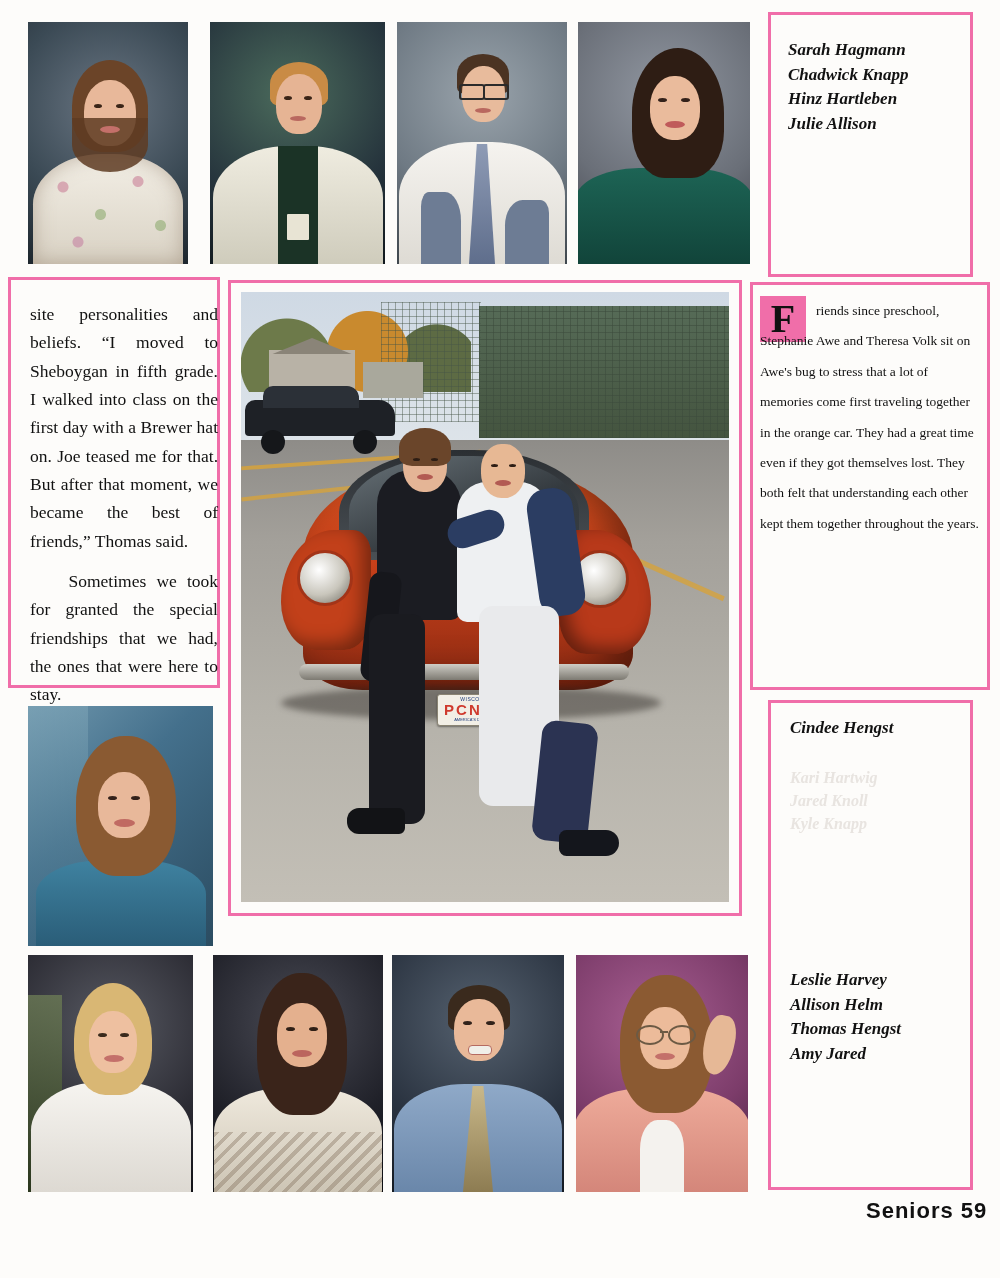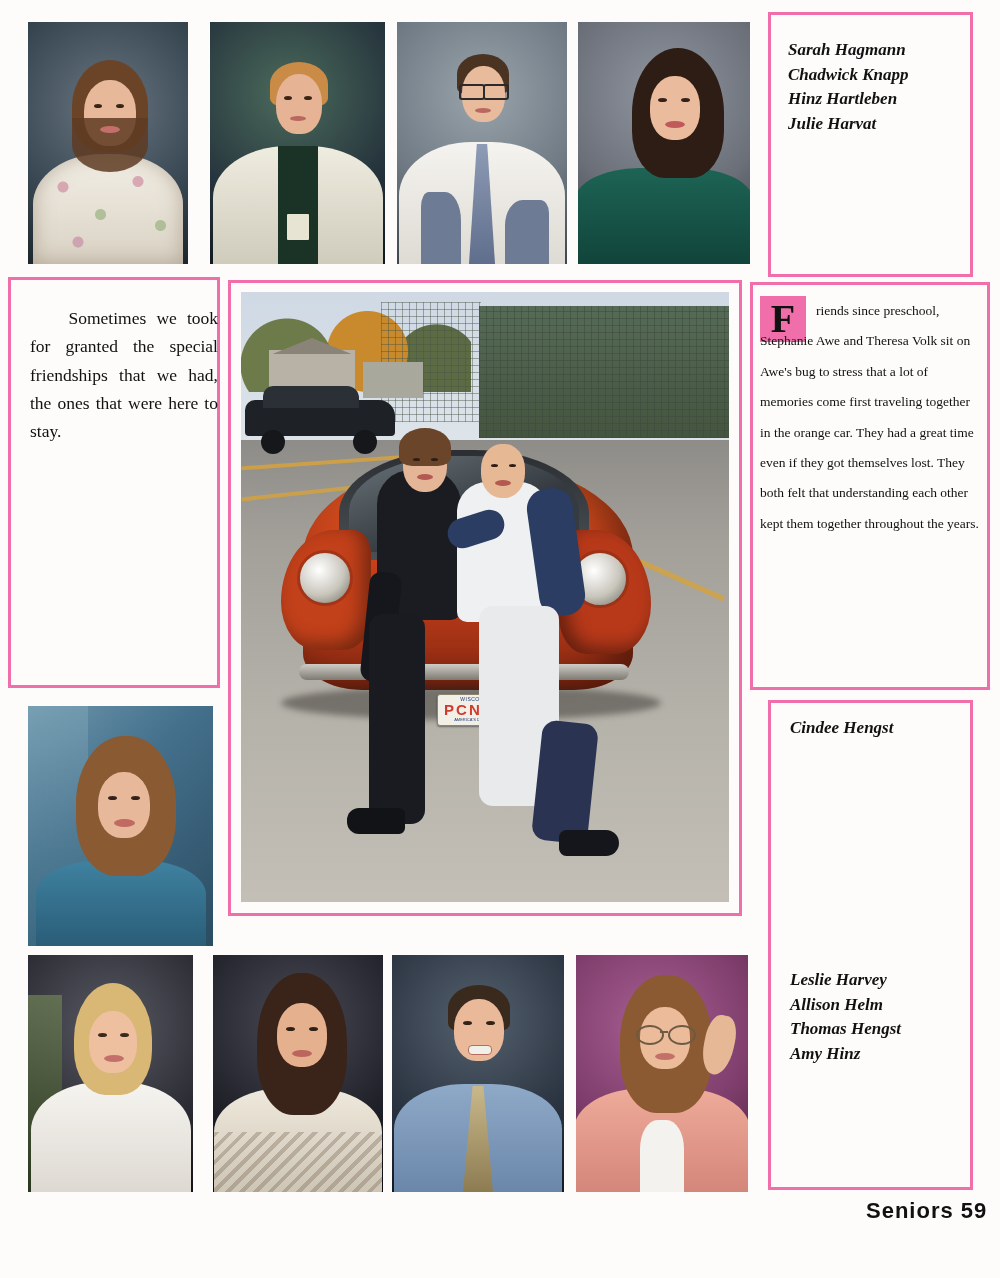--- a/index.html
+++ b/index.html
@@ -200,26 +200,27 @@
     <div style="position:absolute; left:80px; top:76px; width:9px; height:4px; background:#33211a; border-radius:50%;"></div>
     <div style="position:absolute; left:103px; top:76px; width:9px; height:4px; background:#33211a; border-radius:50%;"></div>
     <div style="position:absolute; left:87px; top:99px; width:20px; height:7px; background:#c05a5a; border-radius:50%;"></div>
   </div>
 
   <div class="pinkframe" style="left:768px; top:12px; width:205px; height:265px;"></div>
   <div class="namelist" style="left:788px; top:38px; width:180px;">
     <div>Sarah Hagmann</div>
     <div>Chadwick Knapp</div>
     <div>Hinz Hartleben</div>
-    <div>Julie Harvat</div>
+    <div>Julie Allison</div>
   </div>
 
   <div class="pinkframe" style="left:8px; top:277px; width:212px; height:411px; border-width:3px; border-top-color:#f06ea9;"></div>
   <div class="bodytext" style="left:30px; top:300px; width:188px; font-size:17.5px; line-height:1.62;">
-    <p class="indent" style="margin-top:4px;">Sometimes we took for granted the special friendships that we had, the ones that were here to stay.</p>
+    <p>site personalities and beliefs. “I moved to Sheboygan in fifth grade.  I walked into class on the first day  with a Brewer hat on. Joe teased me for that. But after that moment, we became the best of friends,” Thomas said.</p>
+    <p class="indent" style="margin-top:12px;">Sometimes we took for granted the special friendships that we had, the ones that were here to stay.</p>
   </div>
 
   <div class="pinkframe" style="left:228px; top:280px; width:514px; height:636px;"></div>
   <div class="photo" style="left:241px; top:292px; width:488px; height:610px;">
 
     <div class="bg" style="background:linear-gradient(180deg,#cfd9e4 0%,#dfe5ea 28%,#cfd3d6 36%, #b9b9b7 38%, #b3b1ae 100%);"></div>
 
     <div style="position:absolute; left:0; top:10px; width:230px; height:90px;
                 background: radial-gradient(circle at 20% 70%, #6d7a4a 0 46px, transparent 47px),
                             radial-gradient(circle at 55% 55%, #c98a2e 0 40px, transparent 41px),
@@ -301,25 +302,30 @@
   </div>
 
   <div class="pinkframe" style="left:750px; top:282px; width:240px; height:408px;"></div>
   <div class="dropcap" style="left:760px; top:296px;">F</div>
   <div class="sidecopy" style="left:760px; top:296px; width:222px; text-indent:56px;">riends since preschool, Stephanie Awe and Theresa Volk sit on Awe's bug to stress that a lot of memories come first traveling together in the orange car.  They had a great time even if they got themselves lost. They both felt that understanding each other kept them together throughout the years.</div>
 
   <div class="pinkframe" style="left:768px; top:700px; width:205px; height:490px;"></div>
   <div class="namelist" style="left:790px; top:716px; width:180px;">
     <div>Cindee Hengst</div>
   </div>
+  <div class="faded" style="left:790px; top:766px; width:180px;">
+    <div>Kari Hartwig</div>
+    <div>Jared Knoll</div>
+    <div>Kyle Knapp</div>
+  </div>
   <div class="namelist" style="left:790px; top:968px; width:180px;">
     <div>Leslie Harvey</div>
     <div>Allison Helm</div>
     <div>Thomas Hengst</div>
-    <div>Amy Hinz</div>
+    <div>Amy Jared</div>
   </div>
 
   <div class="photo" style="left:28px; top:706px; width:185px; height:240px;">
     <div class="bg" style="background:linear-gradient(135deg,#6f97ad 0%, #44708c 40%, #2b4c61 100%);"></div>
     <div style="position:absolute; left:0; top:0; width:60px; height:240px; background:linear-gradient(180deg,#7fa6b8,#3d6a84); opacity:.55;"></div>
     <div class="torso" style="bottom:0; width:170px; height:86px; background:linear-gradient(180deg,#3f82a0,#2a5d78); border-radius:40% 40% 0 0;"></div>
     <div class="hair" style="left:48px; top:30px; width:100px; height:140px; background:#8a5a32; border-radius:48% 48% 40% 40%;"></div>
     <div class="head" style="left:70px; top:66px; width:52px; height:66px; background:#e8b89a;"></div>
     <div style="position:absolute; left:80px; top:90px; width:9px; height:4px; background:#33211a; border-radius:50%;"></div>
     <div style="position:absolute; left:103px; top:90px; width:9px; height:4px; background:#33211a; border-radius:50%;"></div>

